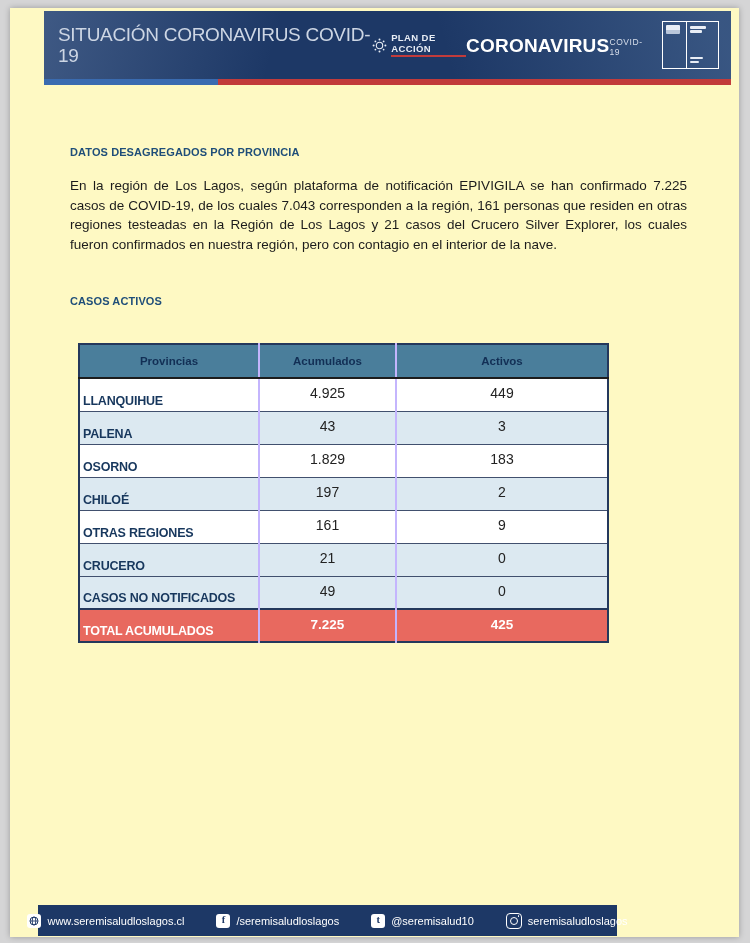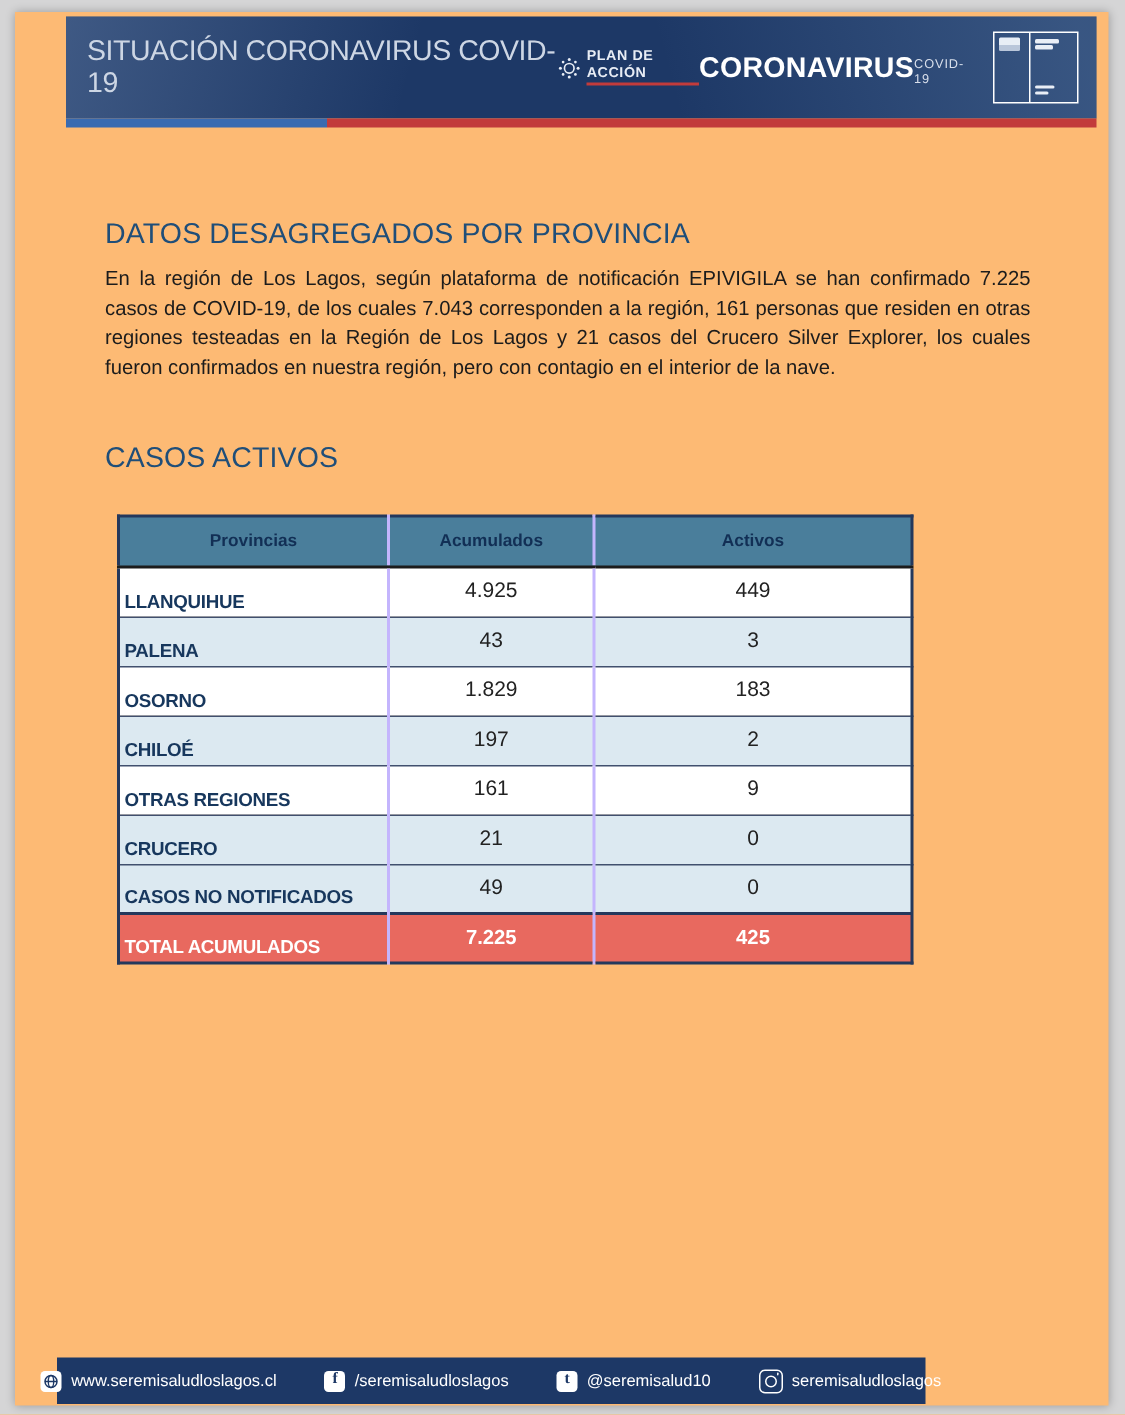--- a/index.html
+++ b/index.html
@@ -5,21 +5,21 @@
   html,body{margin:0;padding:0;}
   body{
     width:750px;height:943px;
     background:#d5d5d6;
     font-family:"Liberation Sans", sans-serif;
     position:relative;
     overflow:hidden;
   }
   .page{
     position:absolute;left:10px;top:8px;width:729px;height:929px;
-    background:#fdba74;
+    background:#fef9c3;
     box-shadow:0 0 6px rgba(0,0,0,.28);
   }
 
   
   .banner{
     position:absolute;left:34px;top:3px;width:687px;height:74px;
     display:flex;flex-direction:column;
   }
   .banner-main{
     flex:1;
@@ -56,21 +56,21 @@
   .gov-logo .b2{top:8px;width:12px;}
   .gov-logo .b3{bottom:9px;width:13px;}
   .gov-logo .b4{bottom:5px;width:9px;}
   .banner-stripe{height:6px;display:flex;}
   .banner-stripe .s-blue{width:25.4%;background:var(--stripe_blue,#3a6bb0);}
   .banner-stripe .s-red{flex:1;background:var(--stripe_red,#c23b3b);}
 
   
   .h-blue{
     position:absolute;left:60px;
-    font-size:19px;font-weight:400;color:var(--heading_blue,#1f4e79);
+    font-size:11px;font-weight:700;color:var(--heading_blue,#1f4e79);
     letter-spacing:.1px;margin:0;
   }
   #heading-provincia{top:138px;}
   #heading-activos{top:287px;}
   .body-par{
     position:absolute;left:60px;top:168px;width:617px;
     font-size:13.5px;line-height:19.5px;color:#1c1c1c;
     text-align:justify;margin:0;
   }
 

